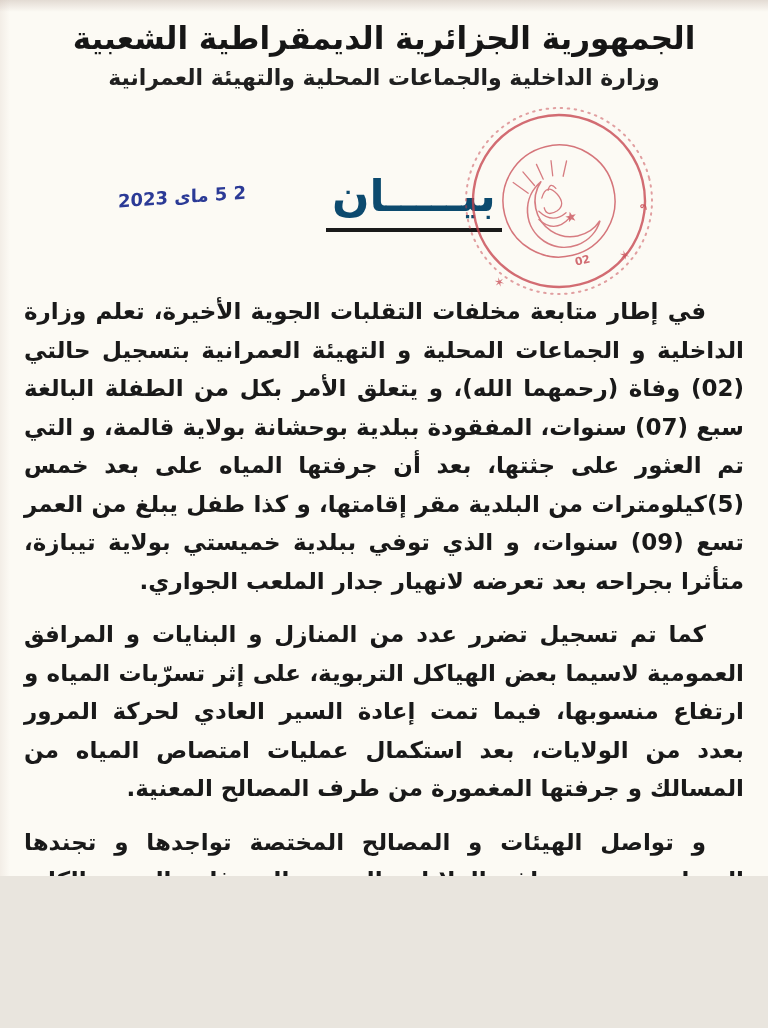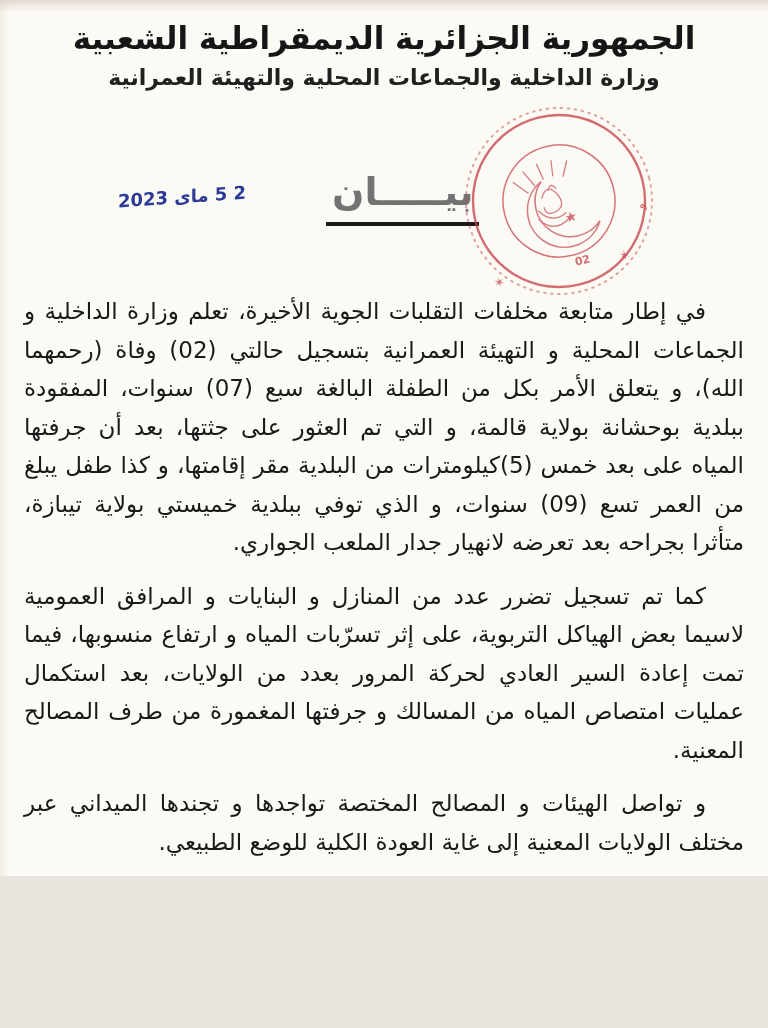--- a/index.html
+++ b/index.html
@@ -32,35 +32,35 @@
   }
   
   .date-handwritten{
     position:absolute;top:186px;left:112px;width:140px;
     color:#2b3a96;font-size:18px;font-weight:700;letter-spacing:1.5px;
     transform:rotate(-4deg) skewX(-4deg);
     text-align:center;white-space:nowrap;
   }
   .statement-title{
     position:absolute;top:172px;left:326px;
-    font-size:38px;font-weight:700;color:#737373;
+    font-size:44px;font-weight:700;color:#0c4a6e;
     padding:0 6px 8px 6px;border-bottom:4px solid #1a1a1a;
     letter-spacing:1px;line-height:1.1;
   }
   .stamp{
     position:absolute;top:102px;left:447px;width:224px;height:198px;
     opacity:.9;
   }
   
   .body-text{
     position:absolute;top:292px;right:24px;left:24px;
   }
   .body-text p{
     margin:0 0 15px 0;
-    font-size:23px;line-height:38.5px;font-weight:400;
+    font-size:23px;line-height:38.5px;font-weight:700;
     text-align:justify;text-align-last:right;
     text-indent:38px;
     color:#191919;
   }
   .body-text p.last{margin-top:14px;}
 </style>
 </head>
 <body>
 
 <div class="page">

